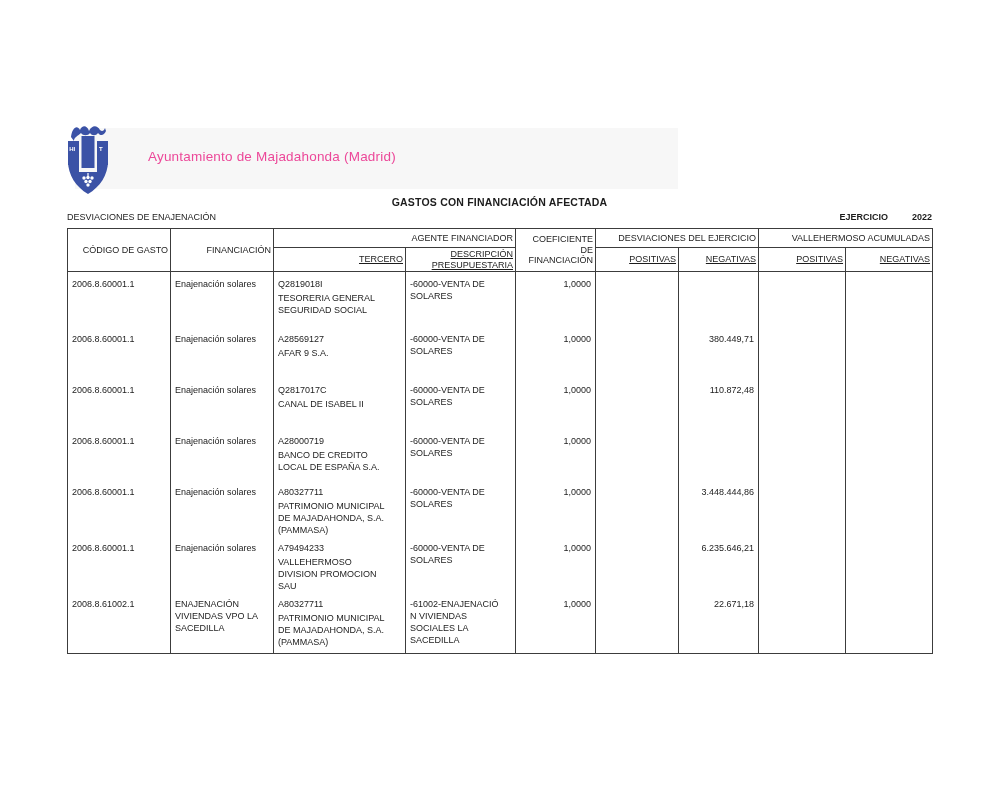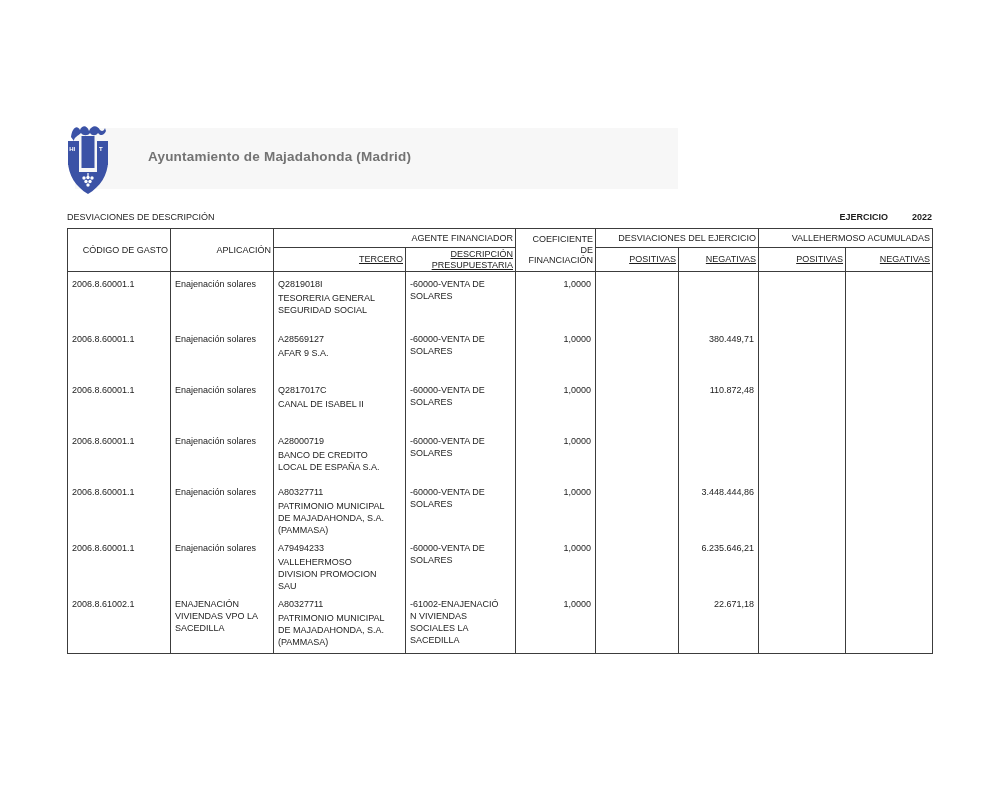--- a/index.html
+++ b/index.html
@@ -7,22 +7,22 @@
   body {
     width:1000px; height:792px; position:relative; overflow:hidden;
     font-family:"Liberation Sans", sans-serif; color:#1c1c1c;
     -webkit-font-smoothing:antialiased;
   }
   .page { position:absolute; inset:0; background:#fff; }
 
   
   .brand-band { position:absolute; left:75px; top:128px; width:603px; height:61px;
                 background:var(--band_gray,#f7f7f7); }
-  .org-name { position:absolute; left:148px; top:149px; font-size:13.5px; font-weight:bold;
-              letter-spacing:0.2px; color:#737373; }
+  .org-name { position:absolute; left:148px; top:149px; font-size:13.5px; font-weight:normal;
+              letter-spacing:0.2px; color:#ec4899; }
   .logo { position:absolute; left:66px; top:123px; width:44px; height:74px; }
 
   .meta { position:absolute; top:126px; right:70px; font-size:9px; font-weight:bold; color:#111; }
   .meta-row { display:flex; justify-content:flex-end; line-height:17px; }
   .meta-label { text-align:right; }
   .meta-value { width:52px; text-align:right; }
 
   .doc-title { position:absolute; left:67px; top:196px; width:865px; text-align:center;
                font-size:10.5px; font-weight:bold; letter-spacing:0.2px; }
 
@@ -76,23 +76,24 @@
       <circle cx="20" cy="58.5" r="1.7"></circle>
       <circle cx="24" cy="58.5" r="1.7"></circle>
       <circle cx="22" cy="62" r="1.7"></circle>
       <rect x="21.4" y="50" width="1.2" height="3"></rect>
     </g>
   </svg>
 
   <span class="org-name">Ayuntamiento de Majadahonda (Madrid)</span>
 
 
+  <div class="doc-title">GASTOS CON FINANCIACIÓN AFECTADA</div>
 
   <div class="subtitle-row">
-    <span>DESVIACIONES DE DESCRIPCIÓN</span>
+    <span>DESVIACIONES DE ENAJENACIÓN</span>
     <span class="ejercicio">
       <span>EJERCICIO</span>
       <span>2022</span>
     </span>
   </div>
 
   <table class="report-table">
     <colgroup>
       <col style="width:103px">
         <col style="width:103px">
@@ -100,21 +101,21 @@
       <col style="width:110px">
         <col style="width:80px">
         <col style="width:83px">
       <col style="width:80px">
         <col style="width:87px">
         <col style="width:87px">
     </colgroup>
     <thead>
       <tr>
         <th rowspan="2">CÓDIGO DE GASTO</th>
-        <th rowspan="2">APLICACIÓN</th>
+        <th rowspan="2">FINANCIACIÓN</th>
         <th colspan="2">AGENTE FINANCIADOR</th>
         <th rowspan="2">COEFICIENTE DE FINANCIACIÓN</th>
         <th colspan="2">DESVIACIONES DEL EJERCICIO</th>
         <th colspan="2">VALLEHERMOSO ACUMULADAS</th>
       </tr>
       <tr>
         <th>TERCERO</th>
         <th>DESCRIPCIÓN PRESUPUESTARIA</th>
         <th>POSITIVAS</th>
         <th>NEGATIVAS</th>

